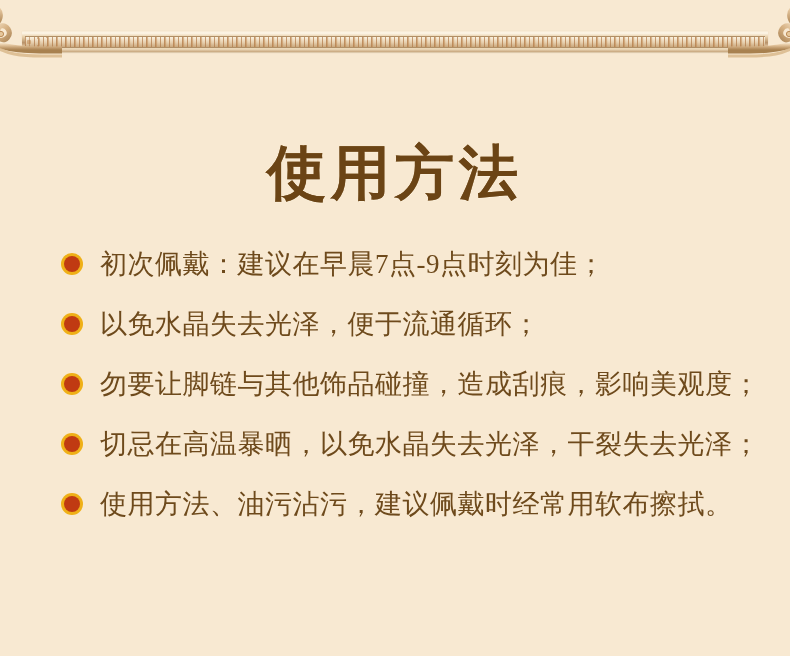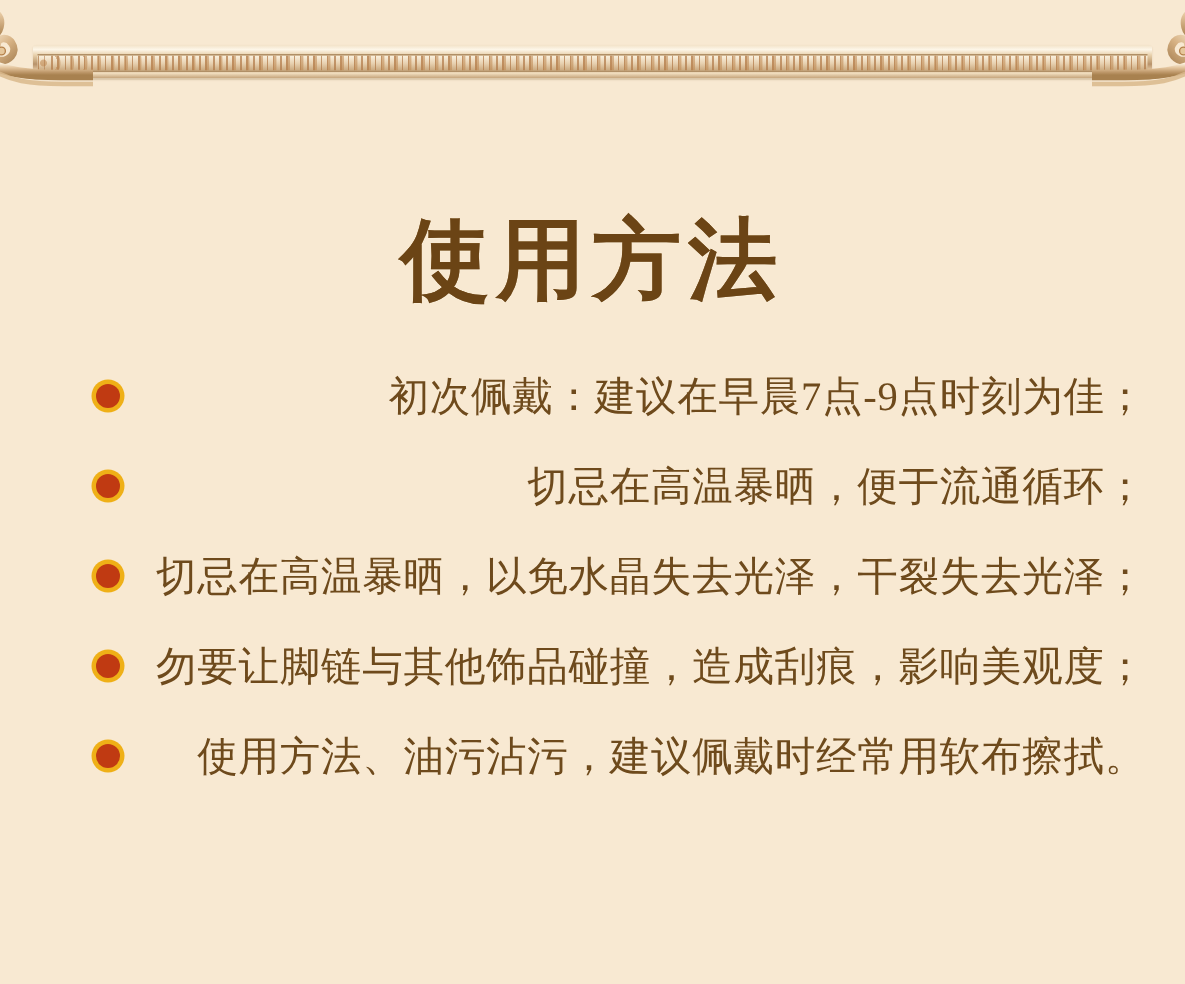--- a/index.html
+++ b/index.html
@@ -115,21 +115,20 @@
     background-clip: text;
     text-shadow: 0 1px 0 rgba(255,248,232,0.35);
   }
 
   
   .list {
     position: absolute;
     left: 64px;
     top: 247px;
     width: 700px;
-    text-align: right;
   }
   .list-item {
     position: relative;
     display: flex;
     align-items: flex-start;
     height: 60px;
     padding-left: 0;
   }
   .bullet {
     flex: 0 0 auto;
@@ -214,33 +213,33 @@
 
   <div class="list">
 
     <div class="list-item">
       <span class="bullet"></span>
       <span class="item-text">初次佩戴：建议在早晨7点-9点时刻为佳；</span>
     </div>
 
     <div class="list-item">
       <span class="bullet"></span>
-      <span class="item-text">切忌在高温暴晒，便于流通循环；</span>
+      <span class="item-text">以免水晶失去光泽，便于流通循环；</span>
+    </div>
+
+    <div class="list-item">
+      <span class="bullet"></span>
+      <span class="item-text">勿要让脚链与其他饰品碰撞，造成刮痕，影响美观度；</span>
     </div>
 
     <div class="list-item">
       <span class="bullet"></span>
       <span class="item-text">切忌在高温暴晒，以免水晶失去光泽，干裂失去光泽；</span>
     </div>
 
     <div class="list-item">
       <span class="bullet"></span>
-      <span class="item-text">勿要让脚链与其他饰品碰撞，造成刮痕，影响美观度；</span>
-    </div>
-
-    <div class="list-item">
-      <span class="bullet"></span>
       <span class="item-text">使用方法、油污沾污，建议佩戴时经常用软布擦拭。</span>
     </div>
 
   </div>
 
 </div>
 
 </body></html>

